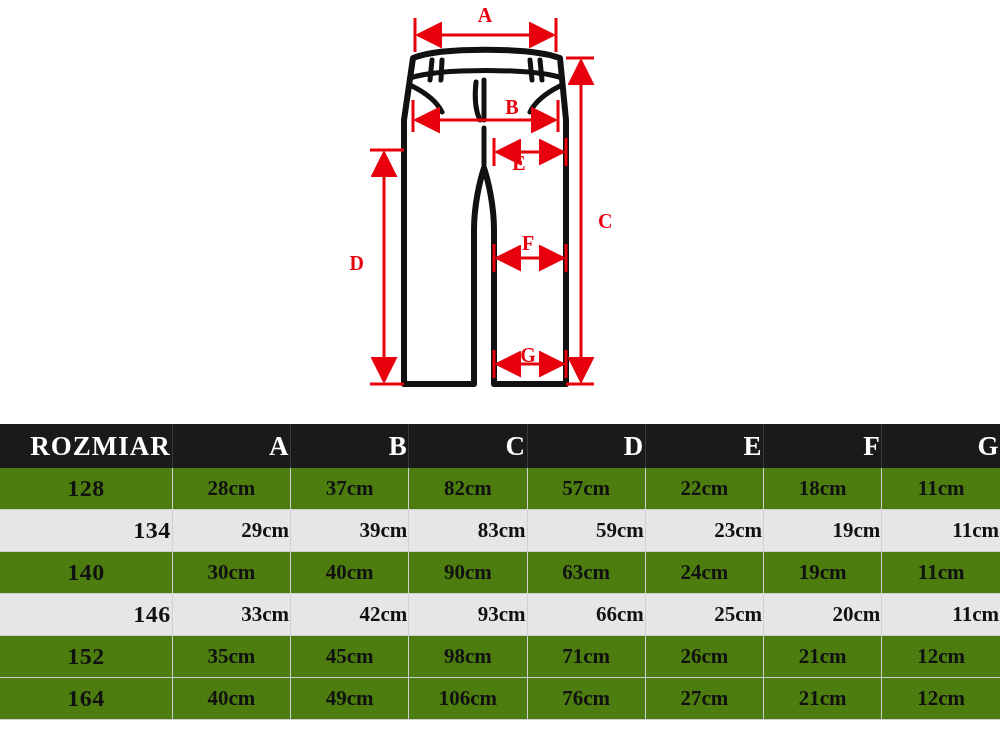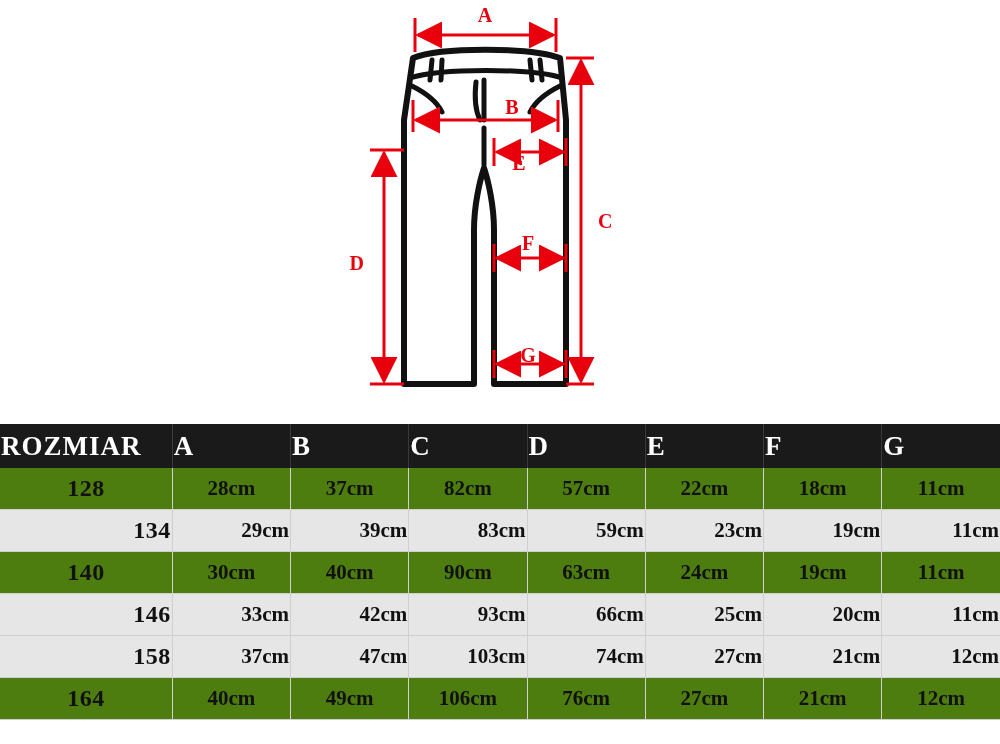--- a/index.html
+++ b/index.html
@@ -50,21 +50,21 @@
   }
   #size-table col.c-size  { width: 172px; }
   #size-table col.c-dim   { width: 118px; }
 
   #size-table thead th {
     background: #1a1a1a;
     color: #ffffff;
     font-size: 27px;
     font-weight: bold;
     height: 42px;
-    text-align: left;
+    text-align: right;
     border-right: 1px solid #3a3a3a;
     letter-spacing: 0.5px;
   }
   #size-table thead th:last-child { border-right: none; }
   #size-table thead th.size-head {
     font-size: 27px;
     letter-spacing: 1px;
   }
 
   #size-table tbody td {
@@ -242,27 +242,27 @@
       <tr class="even">
         <td class="size-cell">146</td>
         <td>33cm</td>
         <td>42cm</td>
         <td>93cm</td>
         <td>66cm</td>
         <td>25cm</td>
         <td>20cm</td>
         <td>11cm</td>
       </tr>
-      <tr class="even">
-        <td class="size-cell">158</td>
-        <td>37cm</td>
-        <td>47cm</td>
-        <td>103cm</td>
-        <td>74cm</td>
-        <td>27cm</td>
+      <tr class="odd">
+        <td class="size-cell">152</td>
+        <td>35cm</td>
+        <td>45cm</td>
+        <td>98cm</td>
+        <td>71cm</td>
+        <td>26cm</td>
         <td>21cm</td>
         <td>12cm</td>
       </tr>
       <tr class="odd">
         <td class="size-cell">164</td>
         <td>40cm</td>
         <td>49cm</td>
         <td>106cm</td>
         <td>76cm</td>
         <td>27cm</td>

